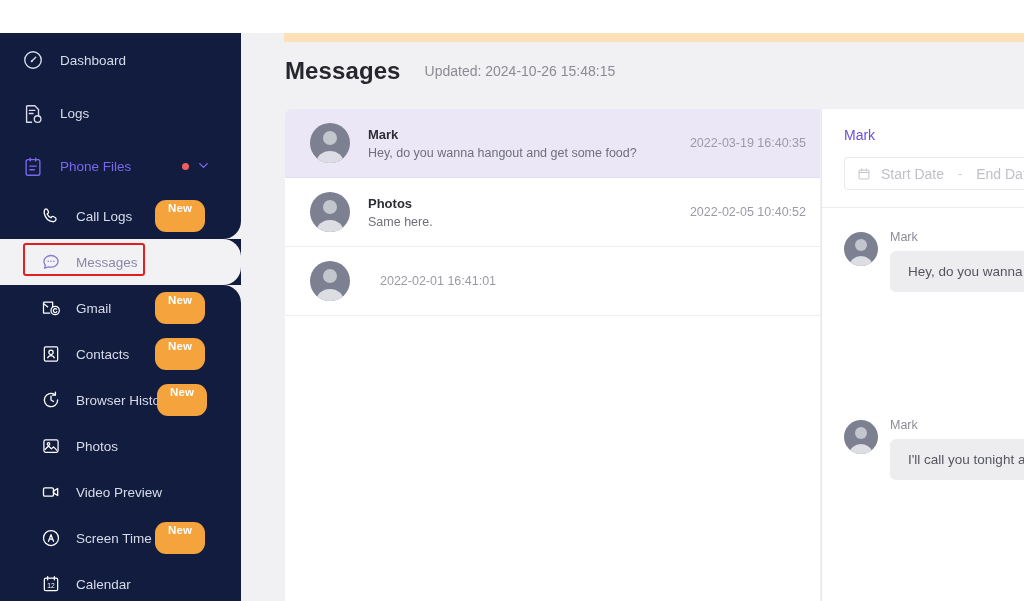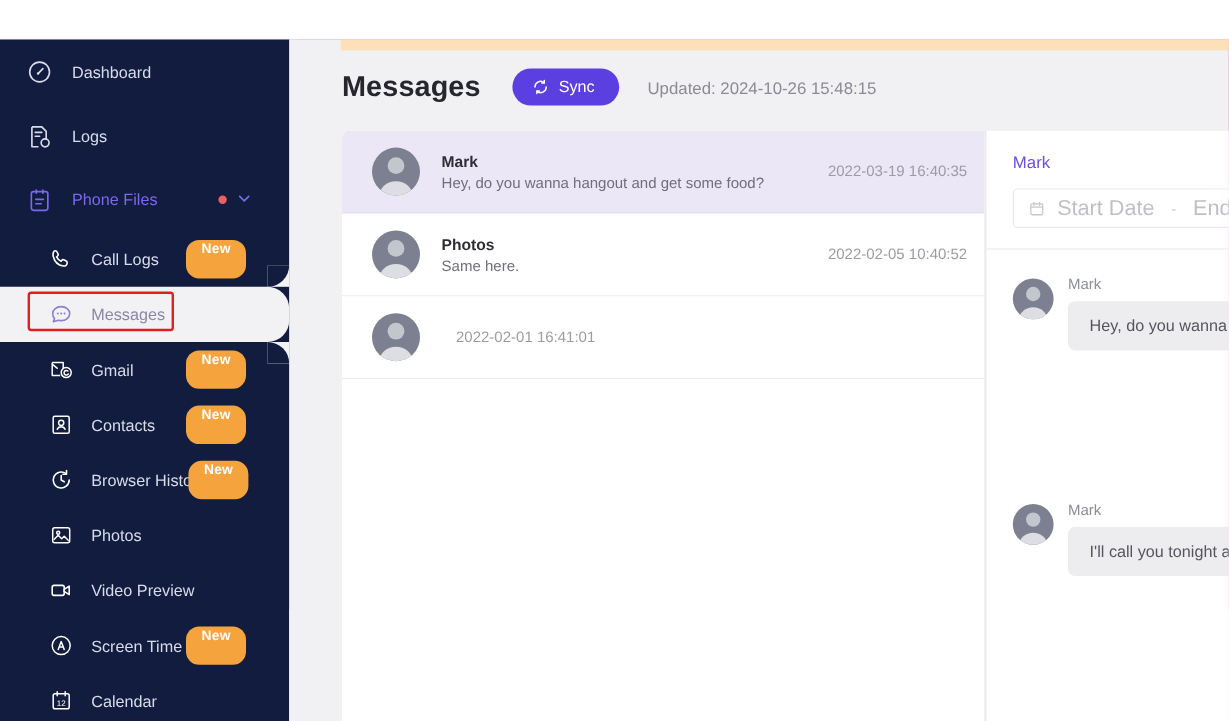--- a/index.html
+++ b/index.html
@@ -257,21 +257,21 @@
     border: 1px solid #e9e9ed;
     border-radius: 4px;
     padding: 0 12px;
     gap: 10px;
     width: 310px;
     background: #fff;
     cursor: pointer;
   }
   .date-range .cal-ico { flex: 0 0 14px; display: flex; }
   .date-range .ph {
-    font-size: 18px;
+    font-size: 14px;
     color: #bfbfc8;
     white-space: nowrap;
   }
   .date-range .sep { font-size: 12.5px; color: #c9c9d1; margin: 0 4px; }
   .detail-divider {
     margin-top: 17px;
     height: 1px; background: #ededf1;
   }
 
   .chat-area { padding: 22px 0 0 22px; }
@@ -466,31 +466,20 @@
     <div class="side-scroll-thumb"></div>
   </div>
 
   <section class="main">
 
     <div class="top-banner"></div>
 
     <div class="page-head">
       <h1 class="page-title">Messages</h1>
 
-      <button class="sync-btn">
-        <span>
-          <svg width="15" height="15" viewBox="0 0 24 24" fill="none" stroke="#ffffff" stroke-width="2" stroke-linecap="round" stroke-linejoin="round">
-            <path d="M19.5 12a7.5 7.5 0 01-12.4 5.6"></path>
-            <path d="M4.5 12a7.5 7.5 0 0112.4-5.6"></path>
-            <path d="M16.9 3.2v3.4h-3.4"></path>
-            <path d="M7.1 20.8v-3.4h3.4"></path>
-          </svg>
-        </span>
-        <span>Sync</span>
-      </button>
 
       <span class="updated-text">Updated: 2024-10-26 15:48:15</span>
     </div>
 
     <div class="list-panel">
 
       <div class="msg-row selected">
         <div class="avatar"></div>
         <div class="msg-text">
           <div class="msg-name">Mark</div>

